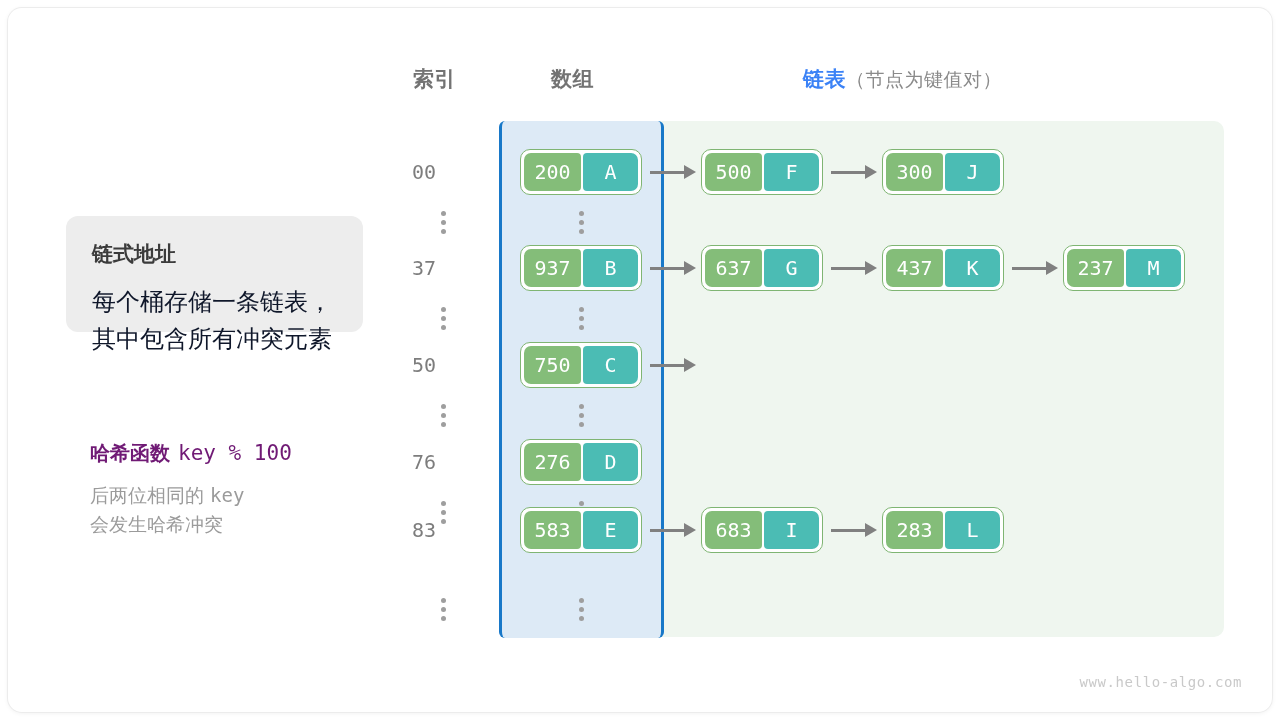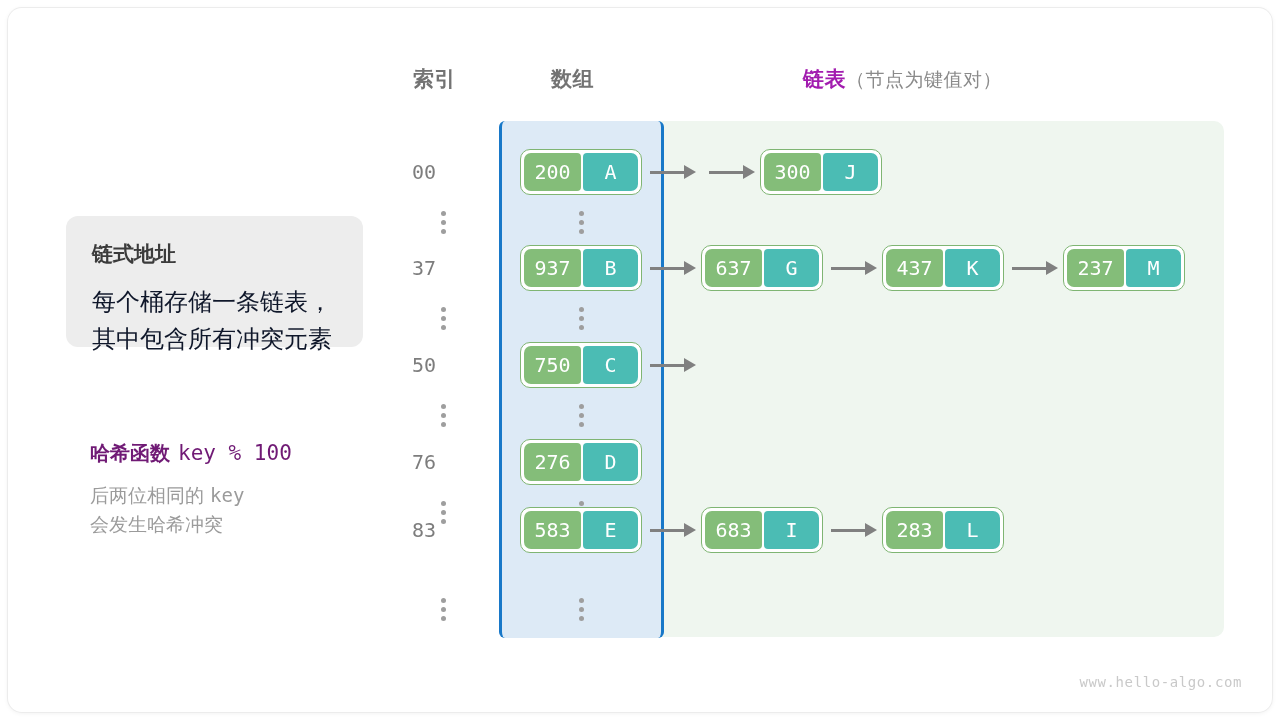--- a/index.html
+++ b/index.html
@@ -31,21 +31,21 @@
     position: absolute;
     font-size: 21px;
     font-weight: bold;
     color: #737373;
     white-space: nowrap;
     letter-spacing: 0.5px;
   }
   .hdr-index { left: 405px; top: 57px; }
   .hdr-array { left: 543px; top: 57px; }
   .hdr-list  { left: 795px; top: 57px; }
-  .hdr-list .green { color: #a21caf; }
+  .hdr-list .green { color: #3b82f6; }
   .hdr-list .sub {
     color: #8a8a8a;
     font-weight: normal;
     font-size: 19px;
   }
 
   
   .panel-list {
     position: absolute;
     left: 640px;
@@ -175,21 +175,21 @@
     border-bottom: 7.5px solid transparent;
     border-left: 12px solid #808080;
   }
 
   
   .card {
     position: absolute;
     left: 58px;
     top: 208px;
     width: 297px;
-    height: 131px;
+    height: 116px;
     background: #ededed;
     border-radius: 12px;
     box-sizing: border-box;
     padding: 24px 26px;
   }
   .card-title {
     font-size: 21px;
     font-weight: bold;
     color: #3b3b3b;
     margin-bottom: 16px;
@@ -256,20 +256,24 @@
       <div class="row" style="top: 137px;">
         <div class="idx">00</div>
         <div class="chain">
           <div class="node">
             <div class="cell cell-key">200</div>
             <div class="cell cell-val">A</div>
           </div>
           <div class="arrow">
             <div class="shaft"></div>
             <div class="head"></div>
+          </div>
+          <div class="node">
+            <div class="cell cell-key">500</div>
+            <div class="cell cell-val">F</div>
           </div>
           <div class="arrow">
             <div class="shaft"></div>
             <div class="head"></div>
           </div>
           <div class="node">
             <div class="cell cell-key">300</div>
             <div class="cell cell-val">J</div>
           </div>
         </div>

